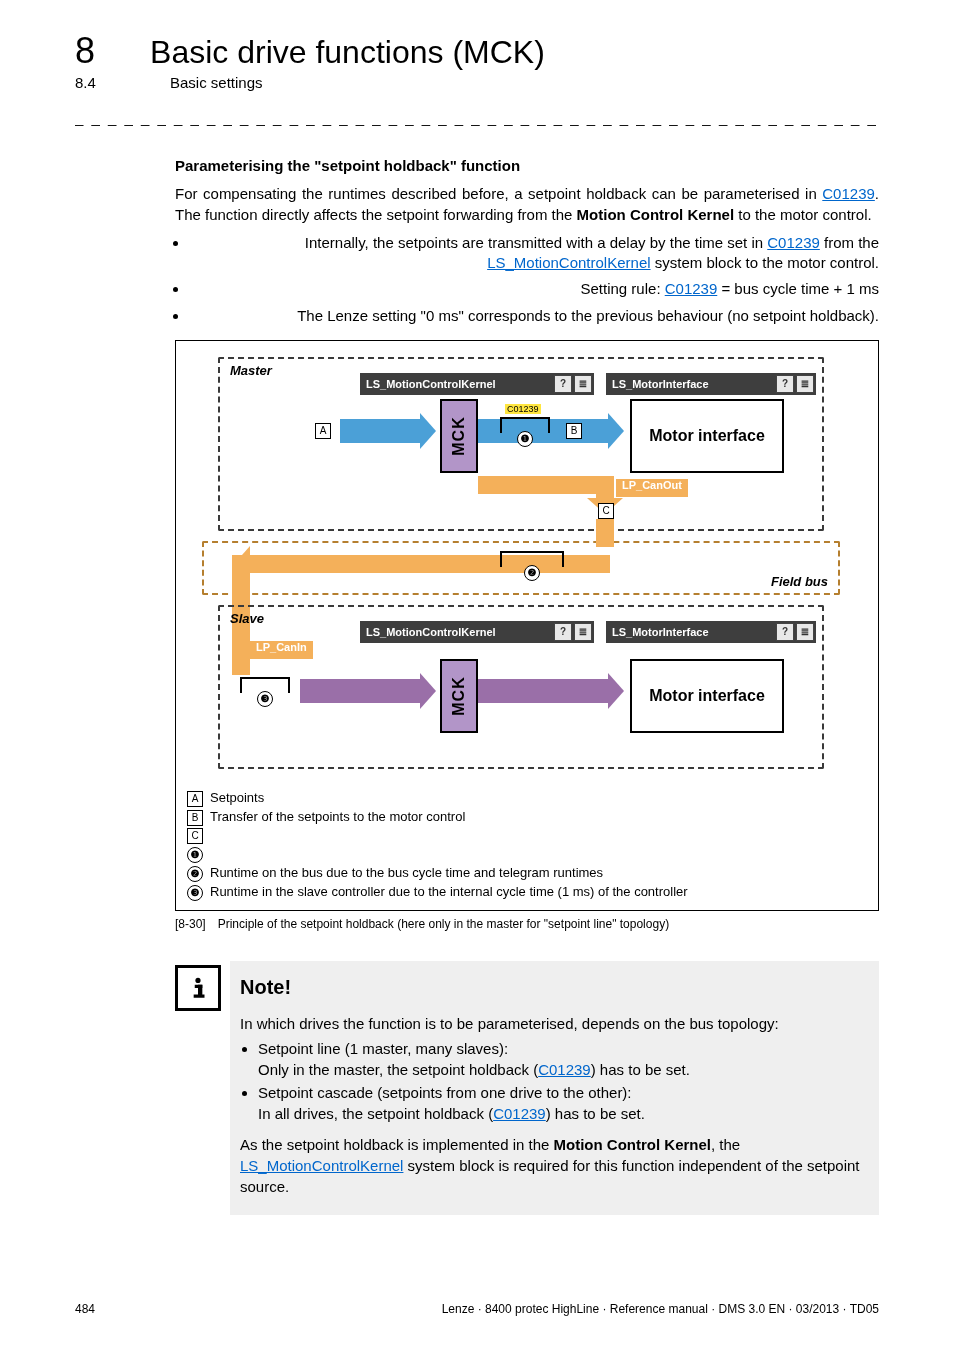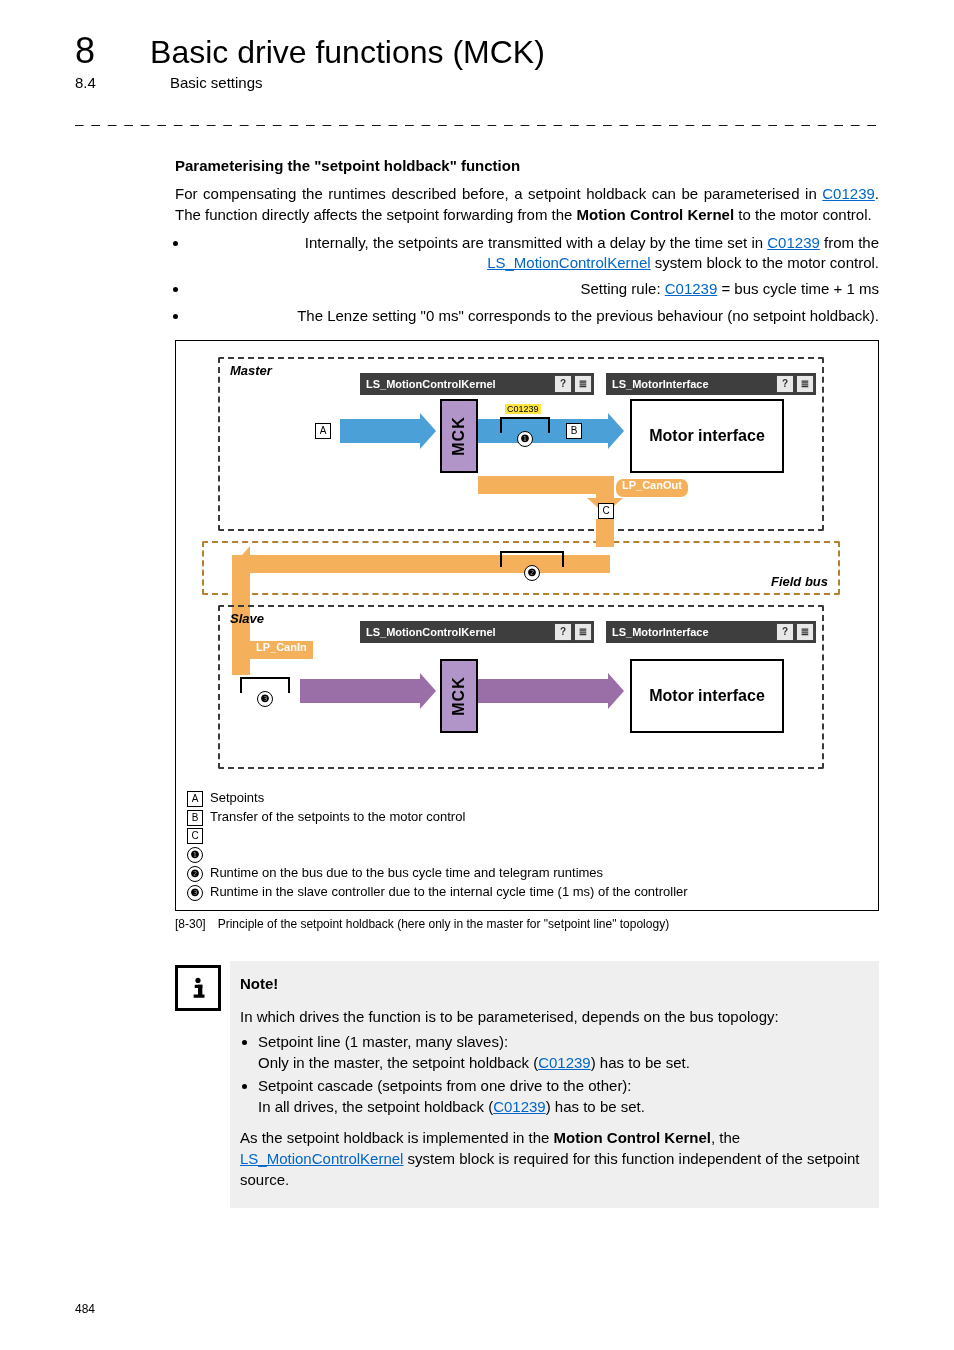--- a/index.html
+++ b/index.html
@@ -275,21 +275,21 @@
     width: 40px; height: 40px;
     border: 3px solid #000;
     display:flex;align-items:center;justify-content:center;
   }
   .note-body {
     flex: 1;
     padding: 12px 16px 18px 10px;
     font-size: 15px;
     line-height: 1.4;
   }
-  .note-title { font-size: 15px; font-weight: 700; margin-bottom: 12px; }
+  .note-title { font-size: 20px; font-weight: 700; margin-bottom: 12px; }
   ul.note-bullets { margin: 4px 0 10px 18px; padding: 0; }
   ul.note-bullets li { margin: 2px 0; }
 
   .footer {
     position: absolute;
     bottom: 34px;
     left: 75px; right: 75px;
     display: flex;
     justify-content: space-between;
     font-size: 12px;
@@ -358,21 +358,21 @@
         <div class="time-seg" style="left:300px;top:66px;width:46px;">
           <span class="circ num-circ" style="position:absolute;left:50%;top:12px;transform:translateX(-50%);">❶</span>
         </div>
         <span class="letter-box abs" style="left:366px;top:72px;">B</span>
         <div class="motor-if" style="left:430px;top:48px;">
             <span>Motor interface</span>
           </div>
 
         <div class="arrow-orange-h" style="left:278px;top:125px;width:130px;height:18px;"></div>
         <div class="arrow-orange-down" style="left:396px;top:125px;height:22px;width:18px;"></div>
-        <div class="lpcan" style="left:416px;top:128px;border-radius:7px;">LP_CanOut</div>
+        <div class="lpcan" style="left:416px;top:128px;">LP_CanOut</div>
         <span class="letter-box abs" style="left:398px;top:152px;">C</span>
 
         <div class="group-outline" style="left:2px;top:190px;width:634px;height:50px;border-color:#b57f2f;">
           <div class="fieldbus-label">Field bus</div>
         </div>
 
         <div style="position:absolute;left:396px;top:168px;width:18px;height:28px;background:#f4b05a;"></div>
         <div class="arrow-orange-h left-head" style="left:50px;top:204px;width:360px;height:18px;"></div>
         <div class="time-seg" style="left:300px;top:200px;width:60px;">
           <span class="circ num-circ" style="position:absolute;left:50%;top:12px;transform:translateX(-50%);">❷</span>
@@ -473,13 +473,14 @@
           <span>As the setpoint holdback is implemented in the </span><span class="bold">Motion Control Kernel</span><span>, the </span><a href="#" class="link">LS_MotionControlKernel</a><span> system block is required for this function independent of the setpoint source.</span>
         </div>
       </div>
     </div>
 
   </div>
 </div>
 
 <div class="footer">
   <span>484</span>
+  <span>Lenze · 8400 protec HighLine · Reference manual · DMS 3.0 EN · 03/2013 · TD05</span>
 </div>
 
 </body></html>

